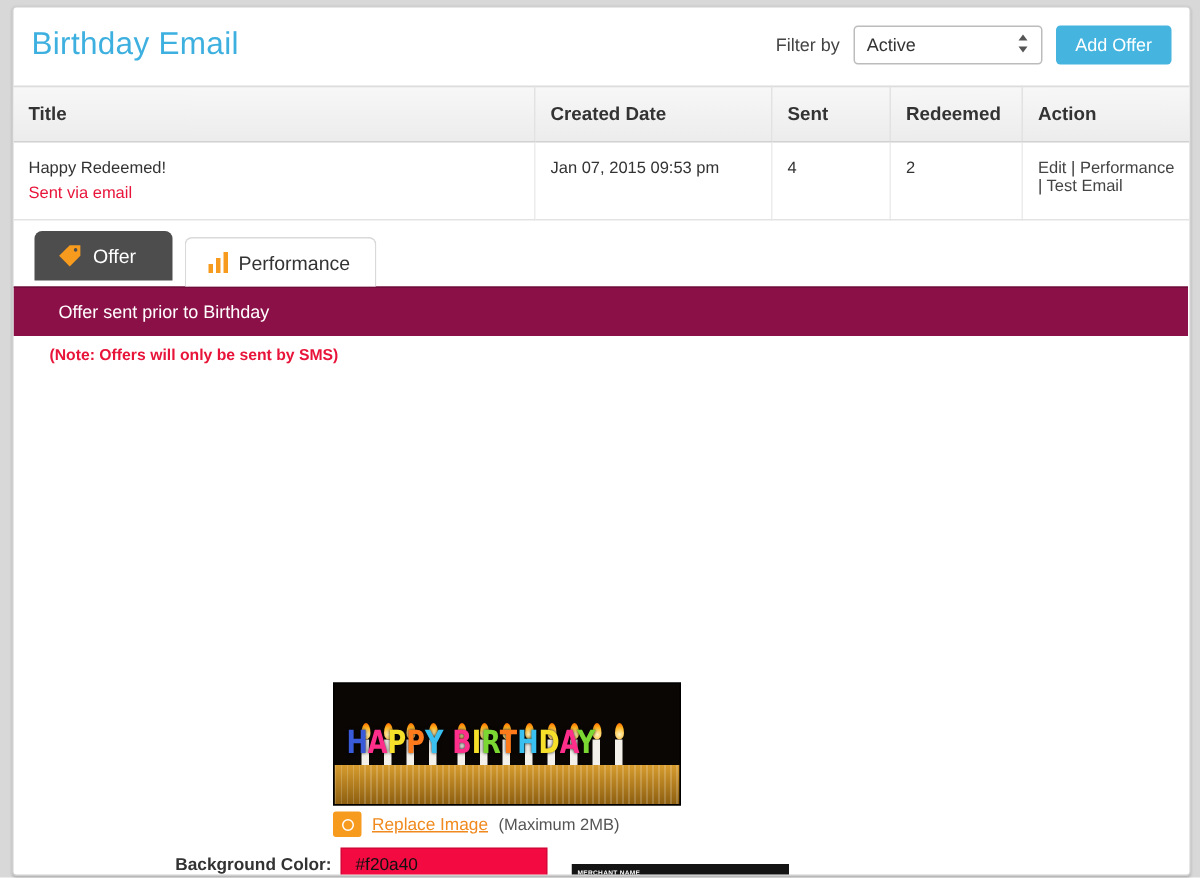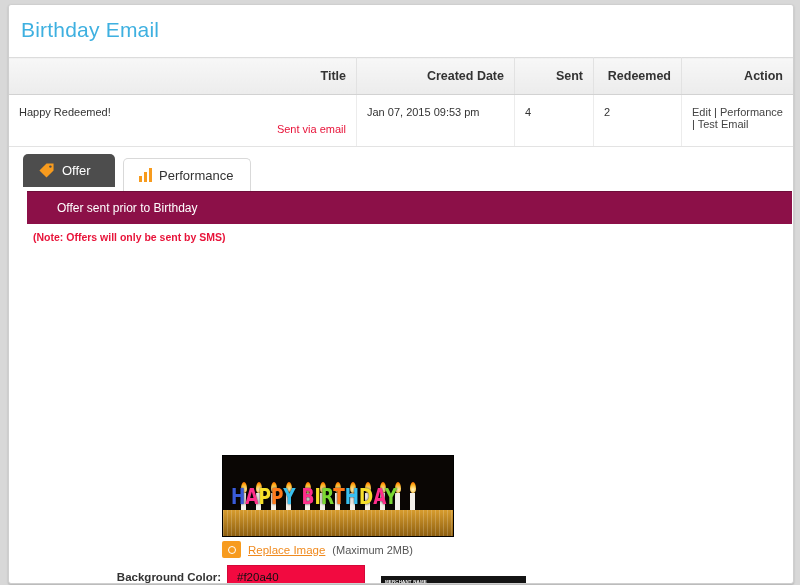--- a/index.html
+++ b/index.html
@@ -35,50 +35,50 @@
   .add-btn{
     background:#45b5e0;color:#fff;border:none;border-radius:3px;
     font-size:12px;padding:6px 13px;cursor:pointer;font-family:inherit;
   }
 
   
   table.offers{width:100%;border-collapse:collapse;table-layout:fixed;}
   table.offers th{
     background:linear-gradient(#f7f7f7,#ececec);
     border-top:1px solid #dcdcdc;border-bottom:1px solid #d2d2d2;border-right:1px solid #e2e2e2;
-    font-size:12.5px;color:#333;text-align:right;padding:11px 10px;font-weight:bold;
+    font-size:12.5px;color:#333;text-align:left;padding:11px 10px;font-weight:bold;
   }
   table.offers th:last-child{border-right:none;}
   table.offers td{
     border-bottom:1px solid #e3e3e3;border-right:1px solid #ececec;
     font-size:11px;color:#333;padding:11px 10px;vertical-align:top;
   }
   table.offers td:last-child{border-right:none;}
-  .sub-red{color:#e8143a;display:block;margin-top:5px;font-size:11px;text-align:right;}
+  .sub-red{color:#e8143a;display:block;margin-top:5px;font-size:11px;}
   .act a{color:#444;text-decoration:none;margin-top:21px;}
   .act{font-size:11px;color:#888;}
 
   
   .tabs{position:relative;height:37px;margin:7px 0 0 14px;}
   .tab{
     position:absolute;top:0;height:33px;border-radius:5px 5px 0 0;
     display:flex;align-items:center;gap:7px;padding:0 15px;
     font-size:13px;box-sizing:border-box;cursor:pointer;
   }
   .tab.offer{left:0;background:#4d4d4d;color:#fff;width:92px;}
   .tab.perf{left:100px;background:#fff;color:#333;border:1px solid #d9d9d9;border-bottom:none;width:128px;top:4px;height:33px;}
 
   .tag-icon{width:17px;height:17px;display:block;}
   .bar-icon{display:flex;align-items:flex-end;gap:2px;height:14px;}
   .bar-icon span{width:3px;background:#f79b1e;display:block;}
 
   
   .band{
     background:#8c1048;color:#fff;font-size:12px;
-    padding:9px 0 9px 30px;margin:0 1px 0 18px;border-top:1px solid #6e0d39;
+    padding:9px 0 9px 30px;margin:0 1px 0 0;border-top:1px solid #6e0d39;
   }
   .note{color:#e8143a;font-size:10.5px;font-weight:bold;padding:7px 0 0 24px;}
 
   
   .content{position:relative;height:360px;}
 
   .bday-img{
     position:absolute;left:213px;top:212px;width:230px;height:80px;
     background:#0a0604;overflow:hidden;border:1px solid #000;
   }
@@ -108,20 +108,31 @@
   .c-top{background:#141414;height:19px;color:#fff;padding:3px 0 0 4px;box-sizing:border-box;}
   .c-mn{font-size:4.4px;font-weight:bold;letter-spacing:.2px;line-height:6px;}
 </style>
 </head>
 <body>
 
 <div class="page">
 
   <div class="hdr">
     <div class="hdr-title">Birthday Email</div>
+    <div class="hdr-right">
+      <span class="filter-label">Filter by</span>
+      <div class="filter-select">
+        <span>Active</span>
+        <span class="spin">
+            <i class="up"></i>
+            <i class="dn"></i>
+          </span>
+      </div>
+      <button class="add-btn">Add Offer</button>
+    </div>
   </div>
 
   <table class="offers">
     <thead>
       <tr>
         <th style="width:327px">Title</th>
         <th style="width:137px">Created Date</th>
         <th style="width:58px">Sent</th>
         <th style="width:67px">Redeemed</th>
         <th>Action</th>

